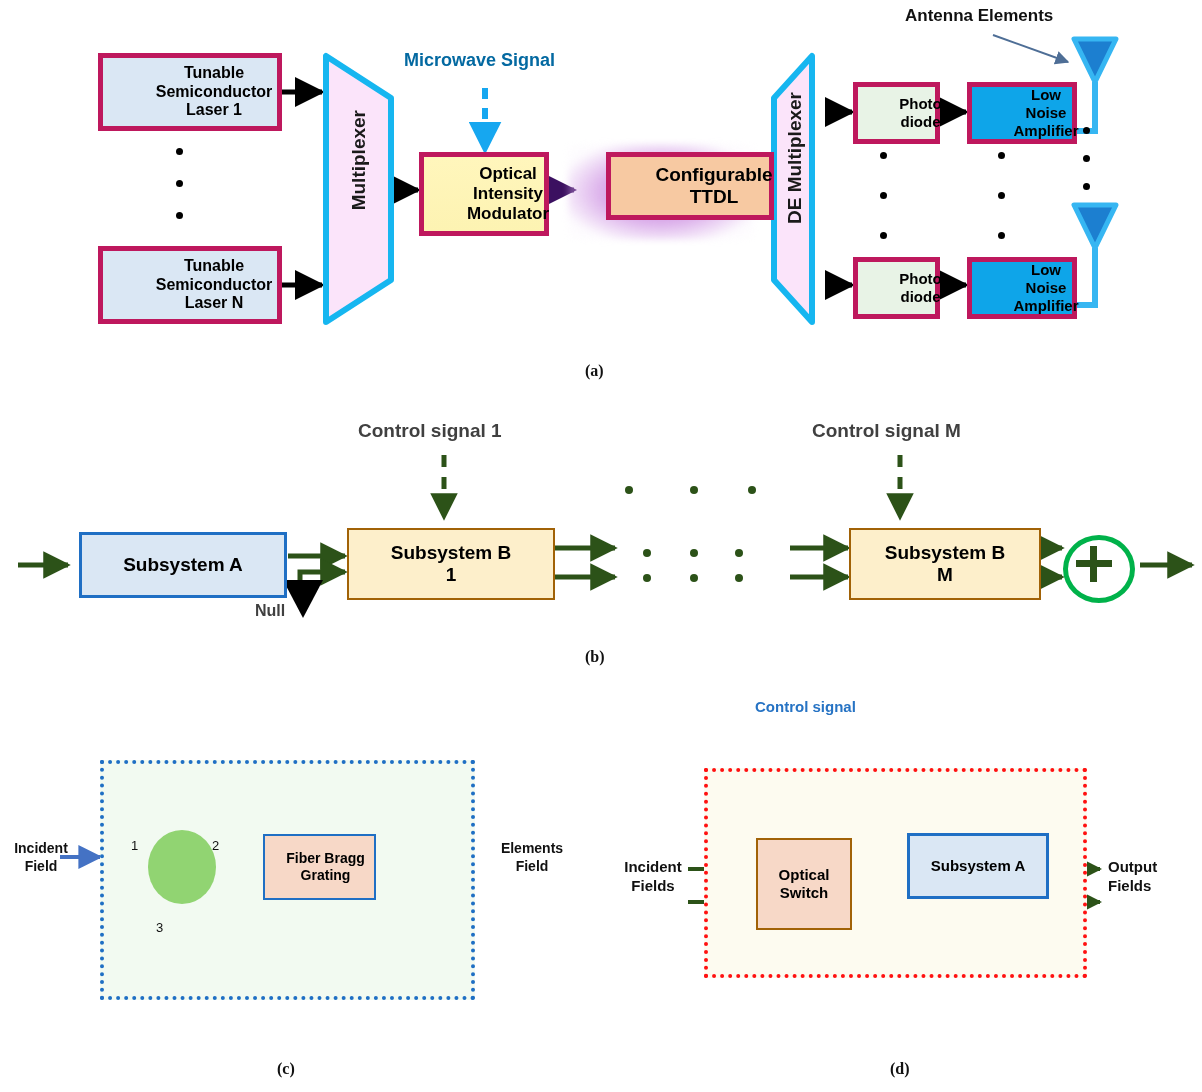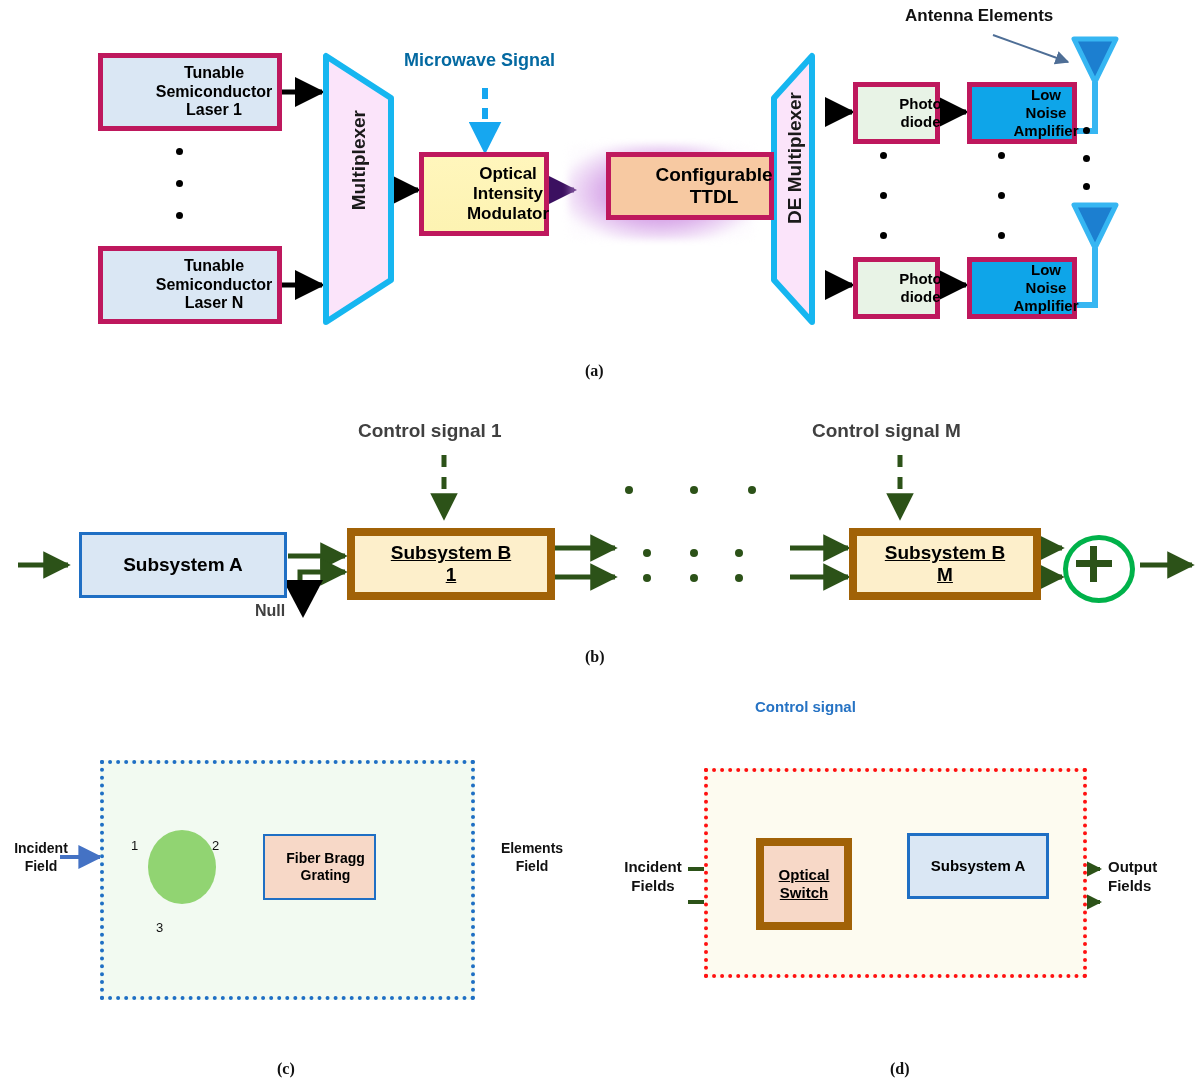--- a/index.html
+++ b/index.html
@@ -9,21 +9,21 @@
   .stage{position:absolute;left:0;top:0;width:1202px;height:1092px;}
   svg.layer{position:absolute;left:0;top:0;width:1202px;height:1092px;overflow:visible;}
 
   
   .box{position:absolute;box-sizing:border-box;display:flex;align-items:center;
        justify-content:center;text-align:center;font-weight:bold;color:#000;
        line-height:1.18;}
 
   .bx-cyan{border:5px solid #be185d;padding-left:48px;}
   .bx-blue{border:3px solid #1F6FC4;}
-  .bx-red{border:8px solid #a16207;text-decoration:underline;}
+  .bx-red{border:2px solid #a16207;}
 
   .fill-lightblue{background:#DAE7F4;}
   .fill-yellow{background:linear-gradient(180deg,#FFF6BC 0%,#FDF3B2 100%);}
   .fill-peach{background:#F7C9A2;}
   .fill-mint{background:#E8F3E6;}
   .fill-cream{background:#0ea5e9;}
   .fill-cream2{background:#FDEFCB;}
   .fill-pinkish{background:#F7D8C7;}
   .vlabel{position:absolute;writing-mode:vertical-rl;transform:rotate(180deg);
           font-weight:bold;color:#1a1a1a;white-space:nowrap;}

